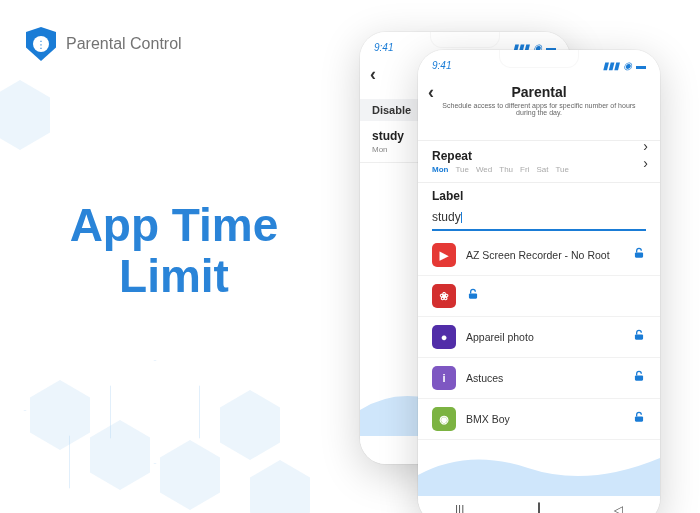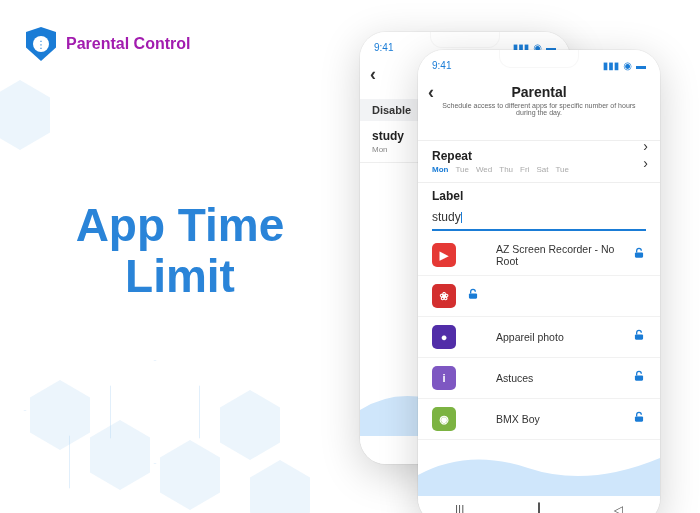--- a/index.html
+++ b/index.html
@@ -8,30 +8,30 @@
   
   .hex { position: absolute; width: 60px; height: 70px; background: rgba(180,215,245,0.25); clip-path: polygon(50% 0%, 100% 25%, 100% 75%, 50% 100%, 0% 75%, 0% 25%); }
   .hex-outline { position: absolute; width: 90px; height: 104px; border: 1px solid rgba(180,215,245,0.4); clip-path: polygon(50% 0%, 100% 25%, 100% 75%, 50% 100%, 0% 75%, 0% 25%); background: transparent; }
 
   .logo-block { position: absolute; top: 24px; left: 24px; display: flex; align-items: center; gap: 8px; }
   .logo-icon { width: 34px; height: 40px; background: #fff; border-radius: 4px; display: flex; align-items: center; justify-content: center; }
   .logo-shield { width: 30px; height: 34px; background: #1a7cd6; clip-path: polygon(50% 0, 100% 15%, 100% 60%, 50% 100%, 0 60%, 0 15%); display:flex; align-items:center; justify-content:center;}
   .logo-inner { width: 16px; height: 16px; border-radius: 50%; background: #fff; display:flex; align-items:center; justify-content:center; font-size:10px; color:#1a7cd6; }
   .logo-text { line-height: 1.05; }
   .logo-line1 { font-size: 12px; color: #333; letter-spacing: 0.5px; }
-  .logo-line2 { font-size: 16px; font-weight: 700; color: #a21caf; }
-
-  .hero-title { position: absolute; top: 200px; left: 30px; width: 300px; text-align: center; font-size: 46px; font-weight: 700; color: #2a84d8; line-height: 1.1; }
+  .logo-line2 { font-size: 16px; font-weight: 400; color: #737373; }
+
+  .hero-title { position: absolute; top: 200px; left: 24px; width: 300px; text-align: center; font-size: 46px; font-weight: 700; color: #2a84d8; line-height: 1.1; }
 
   
   .phone { position: absolute; background: #fff; border-radius: 26px; box-shadow: 0 10px 40px rgba(0,0,0,0.18), 0 0 0 1px rgba(0,0,0,0.04); overflow: hidden; }
   .phone.back { width: 210px; height: 432px; top: 32px; left: 360px; z-index: 1; }
   .phone.front { width: 242px; height: 474px; top: 50px; left: 418px; z-index: 2; }
 
-  .status-bar { height: 30px; background: #fff; display: flex; align-items: center; justify-content: space-between; padding: 0 14px; font-size: 10px; color: #1a7cd6; position: relative; }
+  .status-bar { height: 30px; background: #fff; display: flex; align-items: center; justify-content: space-between; padding: 0 14px; font-size: 10px; color: #1a7cd6; position: relative; font-style: italic; }
   .status-right { display: flex; gap: 4px; align-items: center; }
   .notch { position: absolute; top: 0; left: 50%; transform: translateX(-50%); width: 70px; height: 16px; background: #fff; border-radius: 0 0 12px 12px; border: 1px solid rgba(0,0,0,0.03); border-top:none;}
   .front .notch { width: 80px; height: 18px; }
 
   .screen-header { text-align: center; padding: 4px 10px 8px; position: relative; }
   .back-arrow { position: absolute; left: 10px; top: 2px; font-size: 18px; color: #333; font-weight: bold; }
   .screen-title { font-size: 14px; font-weight: 700; color: #222; }
   .screen-sub { font-size: 7px; color: #666; margin-top: 2px; padding: 0 8px; }
 
   .divider-row { background: #f2f3f5; padding: 5px 12px; font-size: 11px; font-weight: 700; color: #333; }
@@ -48,21 +48,21 @@
   .days span.active { color: #1a7cd6; font-weight: 600; }
 
   .label-input-wrap { padding: 6px 14px 4px; }
   .label-input-wrap .lbl { font-size: 12px; font-weight: 700; color: #222; margin-bottom: 4px; }
   .fake-input { border-bottom: 2px solid #1a7cd6; padding: 3px 0 5px; font-size: 12px; color: #333; }
   .cursor { display: inline-block; width: 1px; height: 11px; background: #1a7cd6; vertical-align: middle; margin-left: 0px; }
 
   .app-list { }
   .app-row { display: flex; align-items: center; padding: 8px 14px; border-bottom: 1px solid #f1f1f1; gap: 10px; }
   .app-icon { width: 24px; height: 24px; border-radius: 5px; display:flex; align-items:center; justify-content:center; color:#fff; font-size:11px; font-weight:bold; flex-shrink:0; }
-  .app-name { font-size: 10.5px; color: #333; flex: 1; margin-left: 30px; }
+  .app-name { font-size: 10.5px; color: #333; flex: 1; }
   .lock-icon { width: 14px; height: 14px; color: #1a7cd6; }
 
   .nav-bar { position: absolute; bottom: 0; left: 0; right: 0; height: 28px; display: flex; align-items: center; justify-content: space-around; background: #fff; }
   .nav-bar span { color: #555; font-size: 12px; }
   .nav-home { width: 12px; height: 12px; border: 1.5px solid #555; border-radius: 3px; }
   .nav-back { font-size: 14px; }
 
   .wave { position: absolute; bottom: 24px; left: 0; right: 0; height: 60px; }
   .wave svg { width: 100%; height: 100%; }
 

